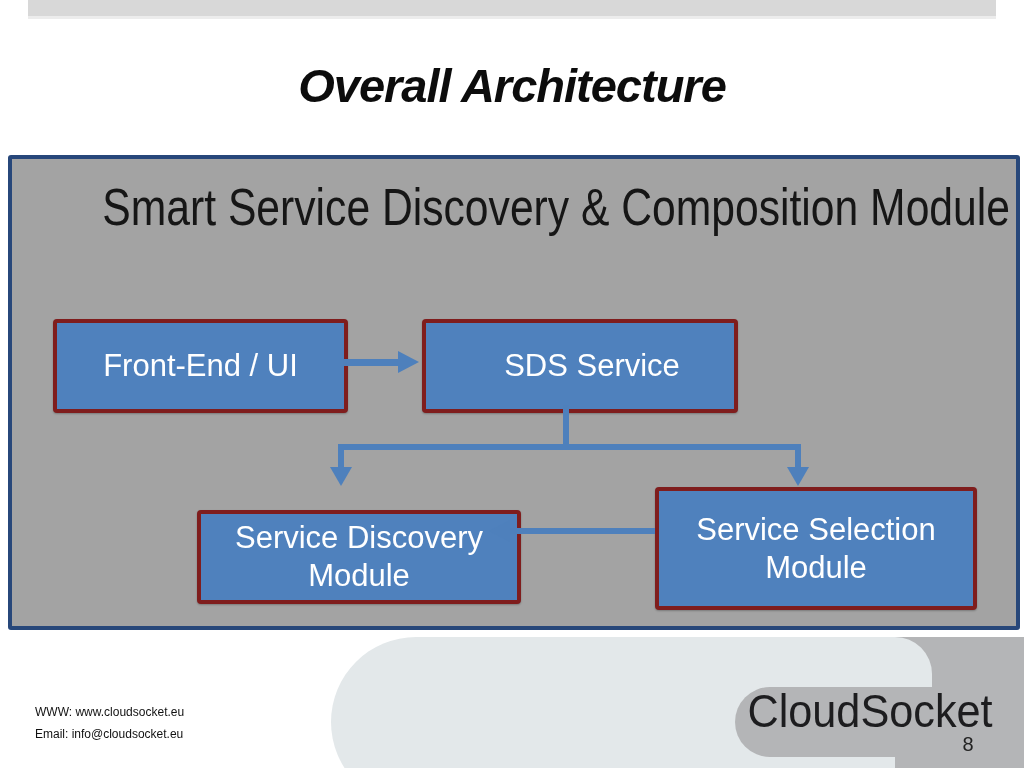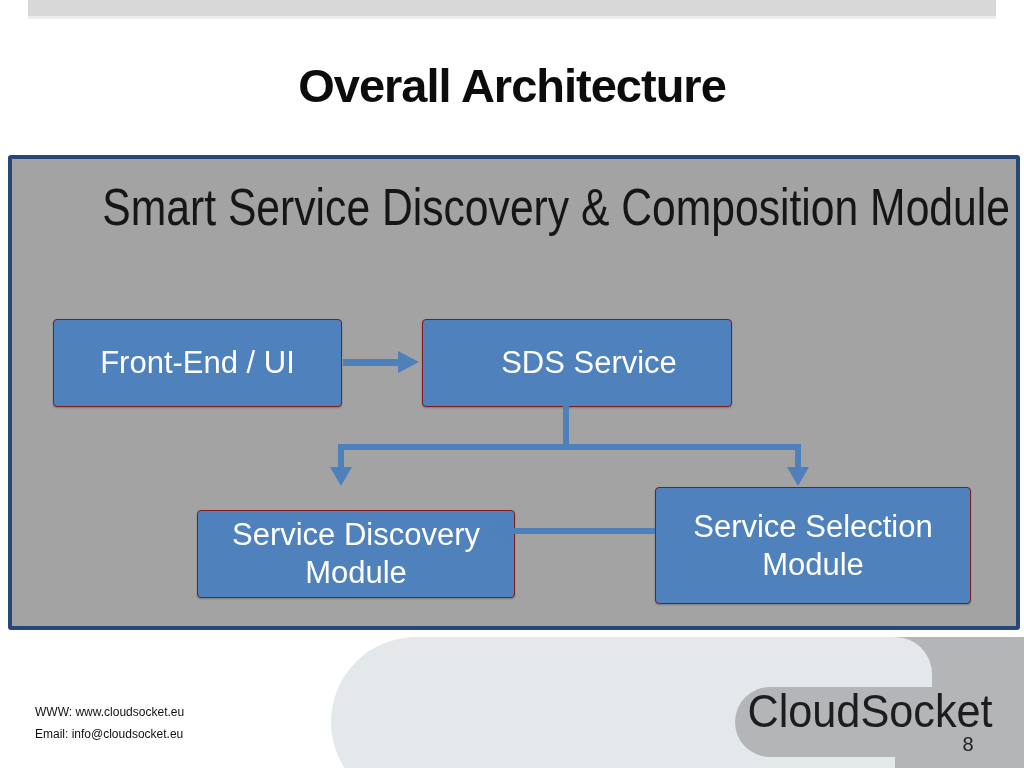--- a/index.html
+++ b/index.html
@@ -7,37 +7,37 @@
     width:1024px;height:768px;position:relative;overflow:hidden;
     background:#ffffff;font-family:"Liberation Sans",sans-serif;
   }
   
   .top-strip{position:absolute;left:28px;top:0;width:968px;height:16px;background:#d8d8d8;}
   .top-strip-sub{position:absolute;left:28px;top:16px;width:968px;height:3px;background:#ececec;}
 
   
   .slide-title{
     position:absolute;left:0;top:58px;width:1024px;text-align:center;
-    font-size:47px;font-weight:700;color:#0c0c0c;letter-spacing:-1px;
+    font-size:47px;font-weight:700;color:#0c0c0c;letter-spacing:-1px;font-style:italic;
   }
 
   
   .panel{
     position:absolute;left:8px;top:155px;width:1004px;height:467px;
     border:4px solid #27477a;border-radius:3px;background:#a3a3a3;
   }
   .panel-title{
     position:absolute;left:0;right:0;top:18px;text-align:center;
     font-size:52px;font-weight:400;color:#161616;white-space:nowrap;
     transform:scaleX(0.82);transform-origin:center;
   }
 
   
   .node{
-    position:absolute;background:#4f81bd;border:1px solid #7f1d1d;border-radius:4px;
+    position:absolute;background:#4f81bd;border:4px solid #7f1d1d;border-radius:4px;
     color:#ffffff;display:flex;align-items:center;justify-content:center;
     text-align:center;font-size:31px;line-height:1.22;
     box-shadow:0 1px 2px rgba(0,0,0,0.25);
   }
   .node-frontend{left:41px;top:160px;width:287px;height:86px;}
   .node-sds{left:410px;top:160px;width:284px;height:86px;padding-left:24px;}
   .node-sdm{left:185px;top:327px;width:288px;height:86px;padding:0 14px;margin-top:24px;}
   .node-ssm{left:643px;top:328px;width:286px;height:85px;padding:15px 14px;}
 
   

